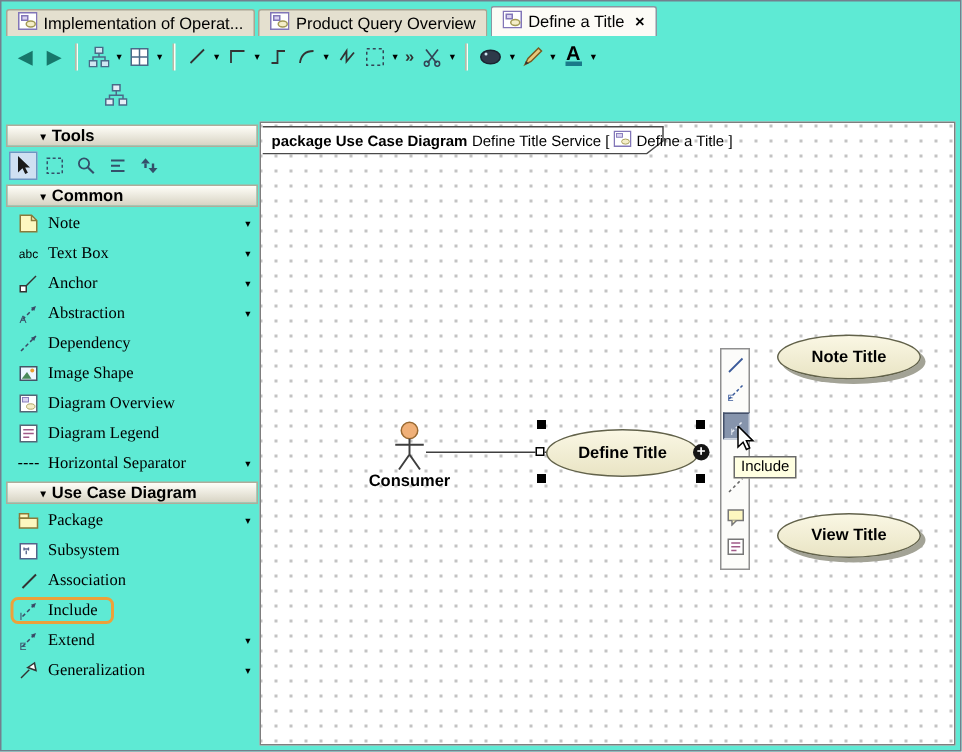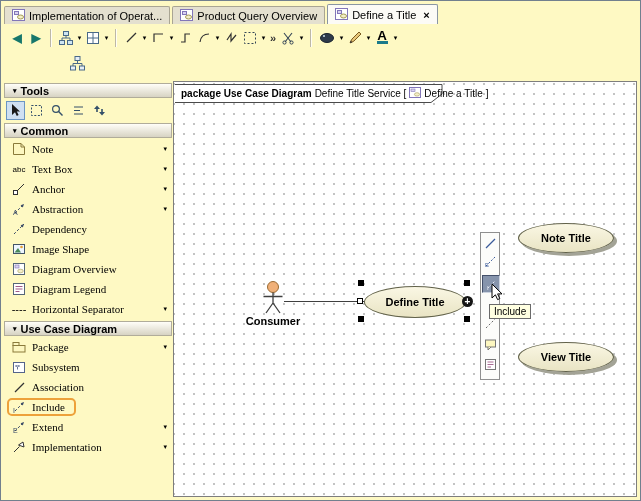--- a/index.html
+++ b/index.html
@@ -1,38 +1,38 @@
 <!DOCTYPE html>
 <html><head>
 <meta charset="utf-8">
 <style>
 * { box-sizing: border-box; }
 body { margin:0; background:#fff; font-family:"Liberation Sans",sans-serif; }
-.app { position:relative; width:641px; height:501px; background:#fef9c3; border:1px solid #72808e; overflow:hidden; font-size:11px; color:#000; }
+.app { position:relative; width:641px; height:501px; background:#5eead4; border:1px solid #72808e; overflow:hidden; font-size:11px; color:#000; }
 
 
 .tabbar { position:absolute; top:2px; left:3px; right:3px; height:21px; display:flex; align-items:flex-end; gap:2px; }
 .tab { display:flex; align-items:center; gap:4px; height:18px; padding:0 7px; background:#e4e0cf; border:1px solid #a9a593; border-bottom:none; border-radius:2px 2px 0 0; white-space:nowrap; }
 .tab.active { background:#fcfbf6; height:20px; border-color:#8a96a2; }
 .tab-close { font-weight:bold; margin-left:3px; line-height:10px; }
 
 
 .toolbar { position:absolute; top:24px; left:3px; right:3px; height:25px; display:flex; align-items:center; padding:0 4px; gap:1px; }
 .tbtn { height:20px; min-width:18px; display:flex; align-items:center; justify-content:center; border:1px solid transparent; background:transparent; padding:0 1px; }
 .dd { font-size:7px; width:7px; text-align:center; }
 .sep { width:0; height:18px; border-left:1px solid #bdb8a6; border-right:1px solid #fffef4; margin:0 4px; }
 .teal { color:#17776b; font-size:12px; font-weight:bold; }
 .ovf { font-size:11px; font-weight:bold; color:#333; padding:0 2px; }
 .atool { display:flex; flex-direction:column; align-items:center; line-height:9px; font-weight:bold; }
 .abar { width:11px; height:3px; background:#1a7a8a; margin-top:1px; }
 .row2btn { position:absolute; top:52px; left:66px; width:20px; height:20px; display:flex; align-items:center; justify-content:center; border:1px solid transparent; background:transparent; padding:0; }
 
 
 .palette { position:absolute; left:3px; top:80px; width:168px; bottom:2px; overflow:hidden; }
-.phead { height:15px; margin:2px 0 1px; background:linear-gradient(#fffef8,#d7d3c3); border:1px solid #b0ac9a; display:flex; align-items:center; gap:4px; padding:0 8px; font-weight:bold; }
+.phead { height:15px; margin:2px 0 1px; background:linear-gradient(#fffef8,#d7d3c3); border:1px solid #b0ac9a; display:flex; align-items:center; gap:4px; padding:0 22px; font-weight:bold; }
 .phead .mark { font-size:7px; }
 .toolsrow { height:22px; display:flex; align-items:center; gap:2px; padding:0 2px; }
 .toolbtn { width:19px; height:19px; display:flex; align-items:center; justify-content:center; border:1px solid transparent; background:transparent; padding:0; }
 .toolbtn.selected { background:#cfe0f2; border-color:#6b96c2; }
 .pitem { height:20px; display:flex; align-items:center; gap:5px; padding:0 5px 0 7px; }
 .pico { width:16px; height:14px; display:flex; align-items:center; justify-content:center; flex:none; }
 .plabel { white-space:nowrap;font-family:Liberation Serif, serif; }
 .pdd { margin-left:auto; font-size:7px; }
 .hlbox { display:flex; align-items:center; gap:5px; border:2px solid #eda13a; border-radius:5px; padding:0 9px 0 2px; height:18px; margin-left:-4px; }
 .abc { font-size:8px; }
@@ -369,21 +369,21 @@
       <span class="plabel">Extend</span>
       <span class="pdd">▾</span>
     </div>
     <div class="pitem">
       <span class="pico">
           <svg width="14" height="14">
             <line x1="2" y1="12" x2="7.5" y2="6.5" stroke="#333"></line>
             <polygon points="6.5,5 11,2 12,7" fill="#fff" stroke="#333"></polygon>
           </svg>
         </span>
-      <span class="plabel">Implementation</span>
+      <span class="plabel">Generalization</span>
       <span class="pdd">▾</span>
     </div>
   </div>
 
   <div class="canvas">
 
     <div class="frame-hd">
       <svg width="268" height="19">
           <path d="M0,0.5 H267 V10 L256,18.5 H0" fill="#fff" stroke="#4a4a4a"></path>
         </svg>

